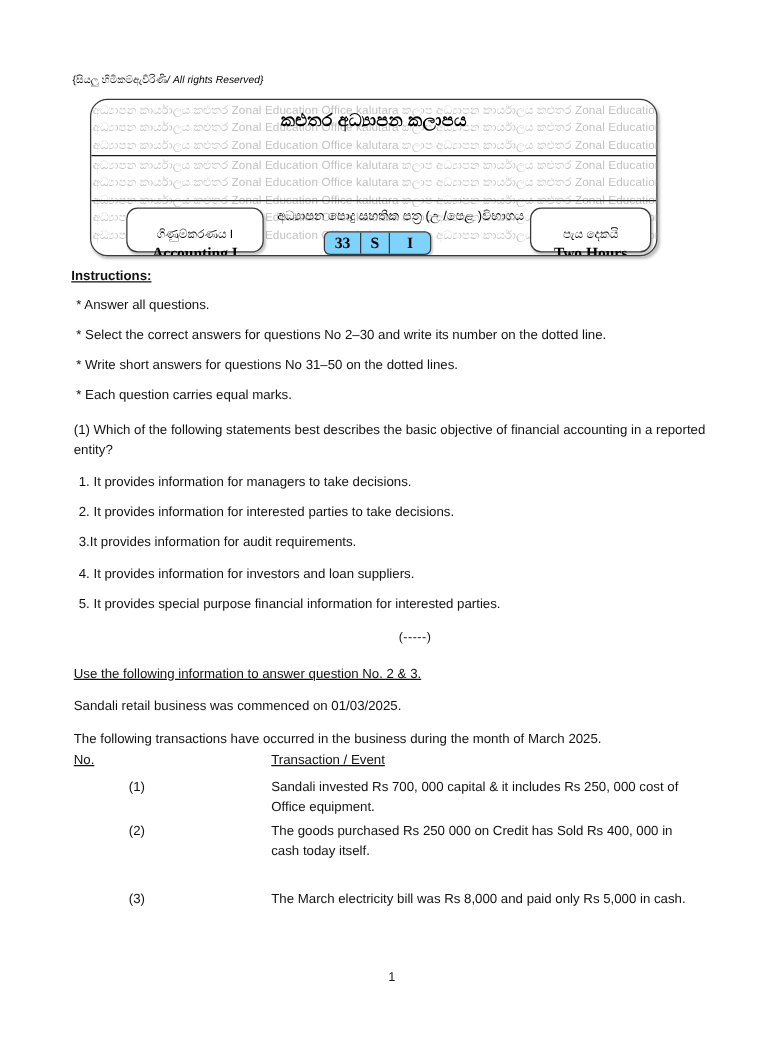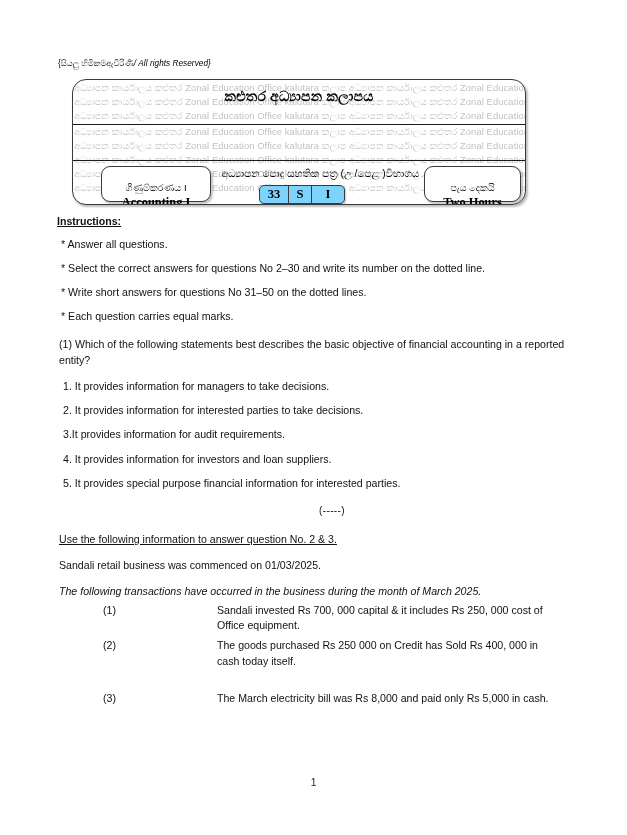--- a/index.html
+++ b/index.html
@@ -217,21 +217,20 @@
 
   .underline-note {
     margin: 0 0 12px 2px;
     text-decoration: underline;
   }
   .plain-line {
     margin: 0 0 12px 2px;
   }
   .plain-line.tight {
     margin-bottom: 2px;
-    font-style: italic;
   }
 
   
   .txn-head {
     display: flex;
     margin: 0 0 8px 2px;
   }
   .txn-head .col-no {
     width: 158px;
     text-decoration: underline;
@@ -338,20 +337,24 @@
     </div>
 
     <p class="dash-sep">(-----)</p>
 
     <p class="underline-note">Use the following information to answer question No. 2 &amp; 3.</p>
 
     <p class="plain-line">Sandali retail business was commenced on 01/03/2025.</p>
 
     <p class="plain-line tight">The following transactions have occurred in the business during the month of March 2025.</p>
 
+    <div class="txn-head">
+      <div class="col-no">No.</div>
+      <div class="col-tx">Transaction / Event</div>
+    </div>
 
     <div class="txn-row row1">
       <div class="col-no">(1)</div>
       <div class="col-tx">Sandali invested Rs 700, 000 capital &amp; it includes Rs 250, 000 cost of Office equipment.</div>
     </div>
 
     <div class="txn-row row2">
       <div class="col-no">(2)</div>
       <div class="col-tx">The goods purchased Rs 250 000 on Credit has Sold Rs 400, 000 in cash today itself.</div>
     </div>

